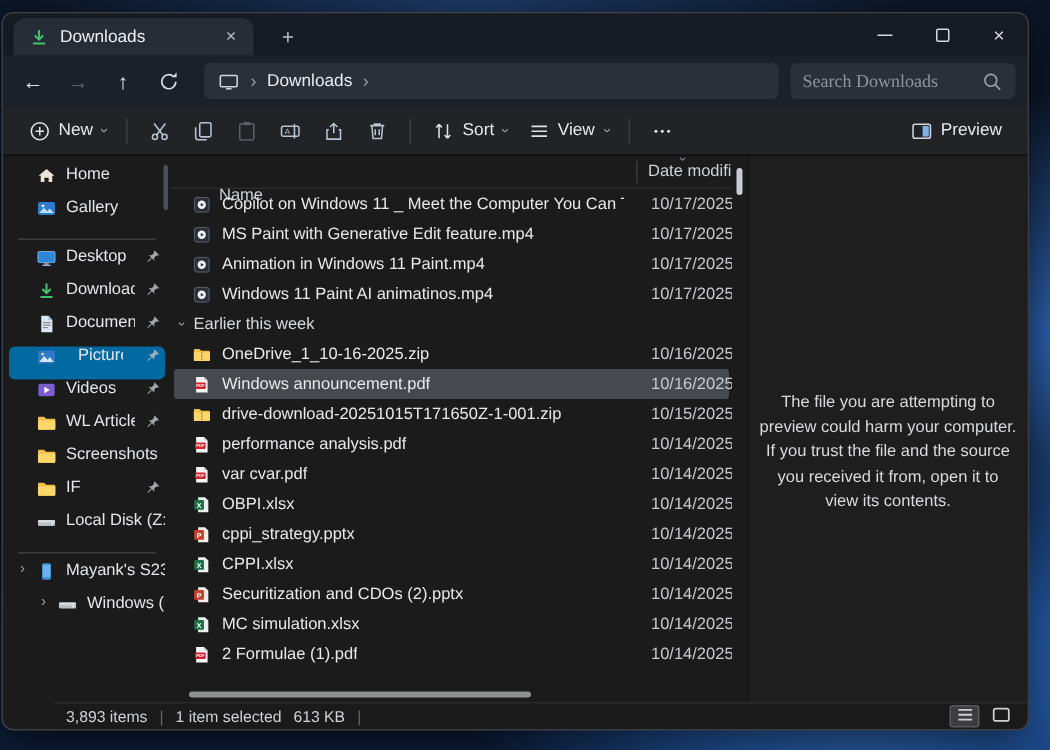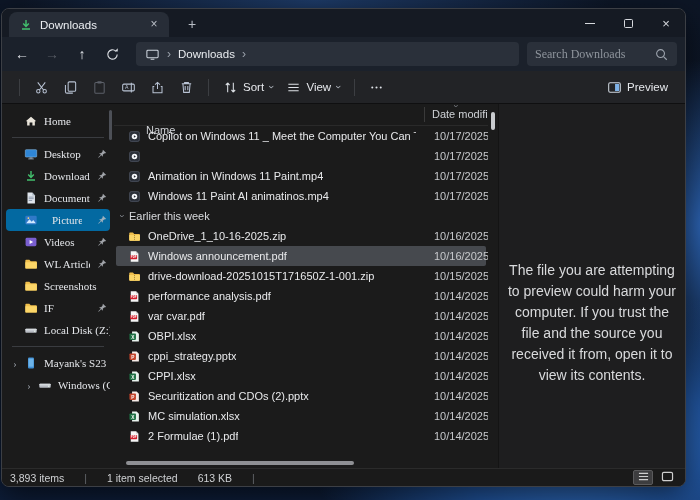--- a/index.html
+++ b/index.html
@@ -57,21 +57,21 @@
   .tbtn { display:flex; align-items:center; gap:5px; padding:0 7px; height:26px; border-radius:4px; }
   .ticon { width:15px; height:15px; display:flex; align-items:center; justify-content:center; }
   .ticon svg { width:15px; height:15px; }
   .caret { font-size:10px; color:#aab0b8; transform:rotate(90deg); display:inline-block; line-height:1; }
   .tsep { width:1px; height:17px; background:#3c3e42; margin:0 7px; }
   .toolbar-right { margin-left:auto; display:flex; align-items:center;justify-content:flex-end; }
   
   .content { flex:1; display:flex; min-height:0; background:#1b1b1b; }
   
   .sidebar { width:112px; flex:none; padding-top:6px; position:relative; background:#1b1b1b; overflow:hidden; font-size:11px; color:#e4e6ea; }
-  .sb-item { height:22px; display:flex; align-items:center; gap:6px; margin:0 4px; padding-left:18px; border-radius:4px; position:relative;font-family:Liberation Serif, serif; }
+  .sb-item { height:22px; display:flex; gap:6px; margin:0 4px; padding-left:18px; border-radius:4px; position:relative; }
   .sb-item.active { background:#0369a1;gap:14px; }
   .sb-item .exp { position:absolute; left:4px; width:10px; font-size:10px; color:#9aa0a8; text-align:center; }
   .sb-item .exp.down { transform:rotate(90deg); }
   .sb-item.lv1 { padding-left:32px; }
   .sb-item.lv1 .exp { left:18px; }
   .sb-icon { width:14px; height:14px; flex:none; display:flex; }
   .sb-icon svg { width:14px; height:14px; }
   .sb-label { white-space:nowrap; overflow:hidden; flex:1; }
   .sb-pin { width:12px; height:12px; flex:none; margin-right:2px; opacity:.85; }
   .sb-pin svg { width:12px; height:12px; }
@@ -92,24 +92,24 @@
   .frow .ficon { width:13px; height:13px; margin-left:12px; flex:none; display:flex; }
   .frow .ficon svg { width:13px; height:13px; }
   .frow .fname { margin-left:7px; white-space:nowrap; overflow:hidden; max-width:268px; }
   .frow .fdate { position:absolute; left:318px; width:56px; white-space:nowrap; overflow:hidden; color:#c7c9cc; }
   .vscroll { position:absolute; right:3px; top:8px; width:4px; height:18px; background:#c9cbce; border-radius:2px; }
   .hscroll { position:absolute; left:12px; bottom:3px; width:228px; height:4px; background:#8f9094; border-radius:2px; }
   
   .preview { flex:1; background:#1e1e1f; border-left:1px solid #141414; position:relative; }
   .preview-msg {
     position:absolute; top:156px; left:7px; right:7px;
-    color:#d9dadc; font-size:14px; line-height:1.5; text-align:center;
+    color:#d9dadc; font-size:11px; line-height:1.5; text-align:center;
   }
   
-  .statusbar { height:18px; background:#1a1a1a; border-top:1px solid #2b2b2b; display:flex; align-items:center; padding:0 8px; color:#cfd1d4; font-size:10.5px; gap:20px; flex:none; }
+  .statusbar { height:18px; background:#1a1a1a; border-top:1px solid #2b2b2b; display:flex; align-items:center; padding:0 8px; color:#cfd1d4; font-size:10.5px; gap:8px; flex:none;margin-left:34px; }
   .st-sep { color:#63666b; }
   .status-right { margin-left:auto; display:flex; gap:4px; align-items:center; }
   .viewbtn { width:20px; height:15px; display:flex; align-items:center; justify-content:center; border-radius:2px; border:1px solid transparent; }
   .viewbtn.active { background:#3d3d3f; border-color:#5a5a5c; }
 </style>
 </head>
 <body>
 
 <div class="window">
 
@@ -165,20 +165,30 @@
       <span class="ticon">
           <svg viewBox="0 0 16 16">
             <circle cx="7" cy="7" r="4.2" fill="none" stroke="#9aa1ab" stroke-width="1.2"></circle>
             <path d="M10.2 10.2 13.6 13.6" stroke="#9aa1ab" stroke-width="1.2"></path>
           </svg>
         </span>
     </div>
   </div>
 
   <div class="toolbar">
+    <div class="tbtn">
+      <span class="ticon">
+          <svg viewBox="0 0 16 16">
+            <circle cx="8" cy="8" r="6" fill="none" stroke="#dfe3e8" stroke-width="1.1"></circle>
+            <path d="M8 5v6M5 8h6" stroke="#dfe3e8" stroke-width="1.1"></path>
+          </svg>
+        </span>
+      <span>New</span>
+      <span class="caret">›</span>
+    </div>
     <span class="tsep"></span>
     <div class="tbtn">
         <span class="ticon">
           <svg viewBox="0 0 16 16">
             <path d="M4 2.5l6.2 8.2M12 2.5 5.8 10.7" stroke="#b9c3d4" stroke-width="1.1" fill="none"></path>
             <circle cx="4.6" cy="12" r="1.8" fill="none" stroke="#b9c3d4" stroke-width="1.1"></circle>
             <circle cx="11.4" cy="12" r="1.8" fill="none" stroke="#b9c3d4" stroke-width="1.1"></circle>
           </svg>
         </span>
       </div>
@@ -271,20 +281,32 @@
     <div class="sidebar">
       <div id="sidebar-items">
           <div class="sb-item">
     <span class="exp"></span>
     <span class="sb-icon">
               <svg viewBox="0 0 16 16">
                 <path d="M2 8.2 8 3l6 5.2h-1.6V13H9.6V9.8H6.4V13H3.6V8.2Z" fill="#e9e4da"></path>
               </svg>
             </span>
     <span class="sb-label">Home</span>
+
+  </div>
+          <div class="sb-item">
+    <span class="exp"></span>
+    <span class="sb-icon">
+              <svg viewBox="0 0 16 16">
+                <rect x="1.5" y="3" width="13" height="10" rx="1.5" fill="#2f7bd1"></rect>
+                <path d="M2.5 11.5 6 7.5l2.5 2.6L10.5 8l3 3.5Z" fill="#bfe3ff"></path>
+                <circle cx="5.3" cy="6" r="1.1" fill="#ffe9a8"></circle>
+              </svg>
+            </span>
+    <span class="sb-label">Gallery</span>
 
   </div>
           <div class="sb-sep"></div>
           <div class="sb-item">
     <span class="exp"></span>
     <span class="sb-icon">
               <svg viewBox="0 0 16 16">
                 <rect x="1.5" y="3" width="13" height="8.5" rx="1" fill="#2f86d6" stroke="#8ec3ef" stroke-width="0.6"></rect>
                 <rect x="6.2" y="12" width="3.6" height="1.2" fill="#9fb2c4"></rect>
                 <rect x="4.8" y="13.2" width="6.4" height="0.9" fill="#9fb2c4"></rect>
@@ -450,20 +472,21 @@
     <span class="fdate">10/17/2025 5:20</span>
   </div>
                 <div class="frow">
     <span class="ficon">
                     <svg viewBox="0 0 16 16">
                       <rect x="2" y="2" width="12" height="12" rx="2" fill="#2a2f38" stroke="#596273" stroke-width="0.8"></rect>
                       <circle cx="8" cy="8" r="3.4" fill="#f2f5f9"></circle>
                       <path d="M7.2 6.6 9.8 8l-2.6 1.4Z" fill="#2a2f38"></path>
                     </svg>
                   </span>
+    <span class="fname">MS Paint with Generative Edit feature.mp4</span>
     <span class="fdate">10/17/2025 4:32</span>
   </div>
                 <div class="frow">
     <span class="ficon">
                     <svg viewBox="0 0 16 16">
                       <rect x="2" y="2" width="12" height="12" rx="2" fill="#2a2f38" stroke="#596273" stroke-width="0.8"></rect>
                       <circle cx="8" cy="8" r="3.4" fill="#f2f5f9"></circle>
                       <path d="M7.2 6.6 9.8 8l-2.6 1.4Z" fill="#2a2f38"></path>
                     </svg>
                   </span>

